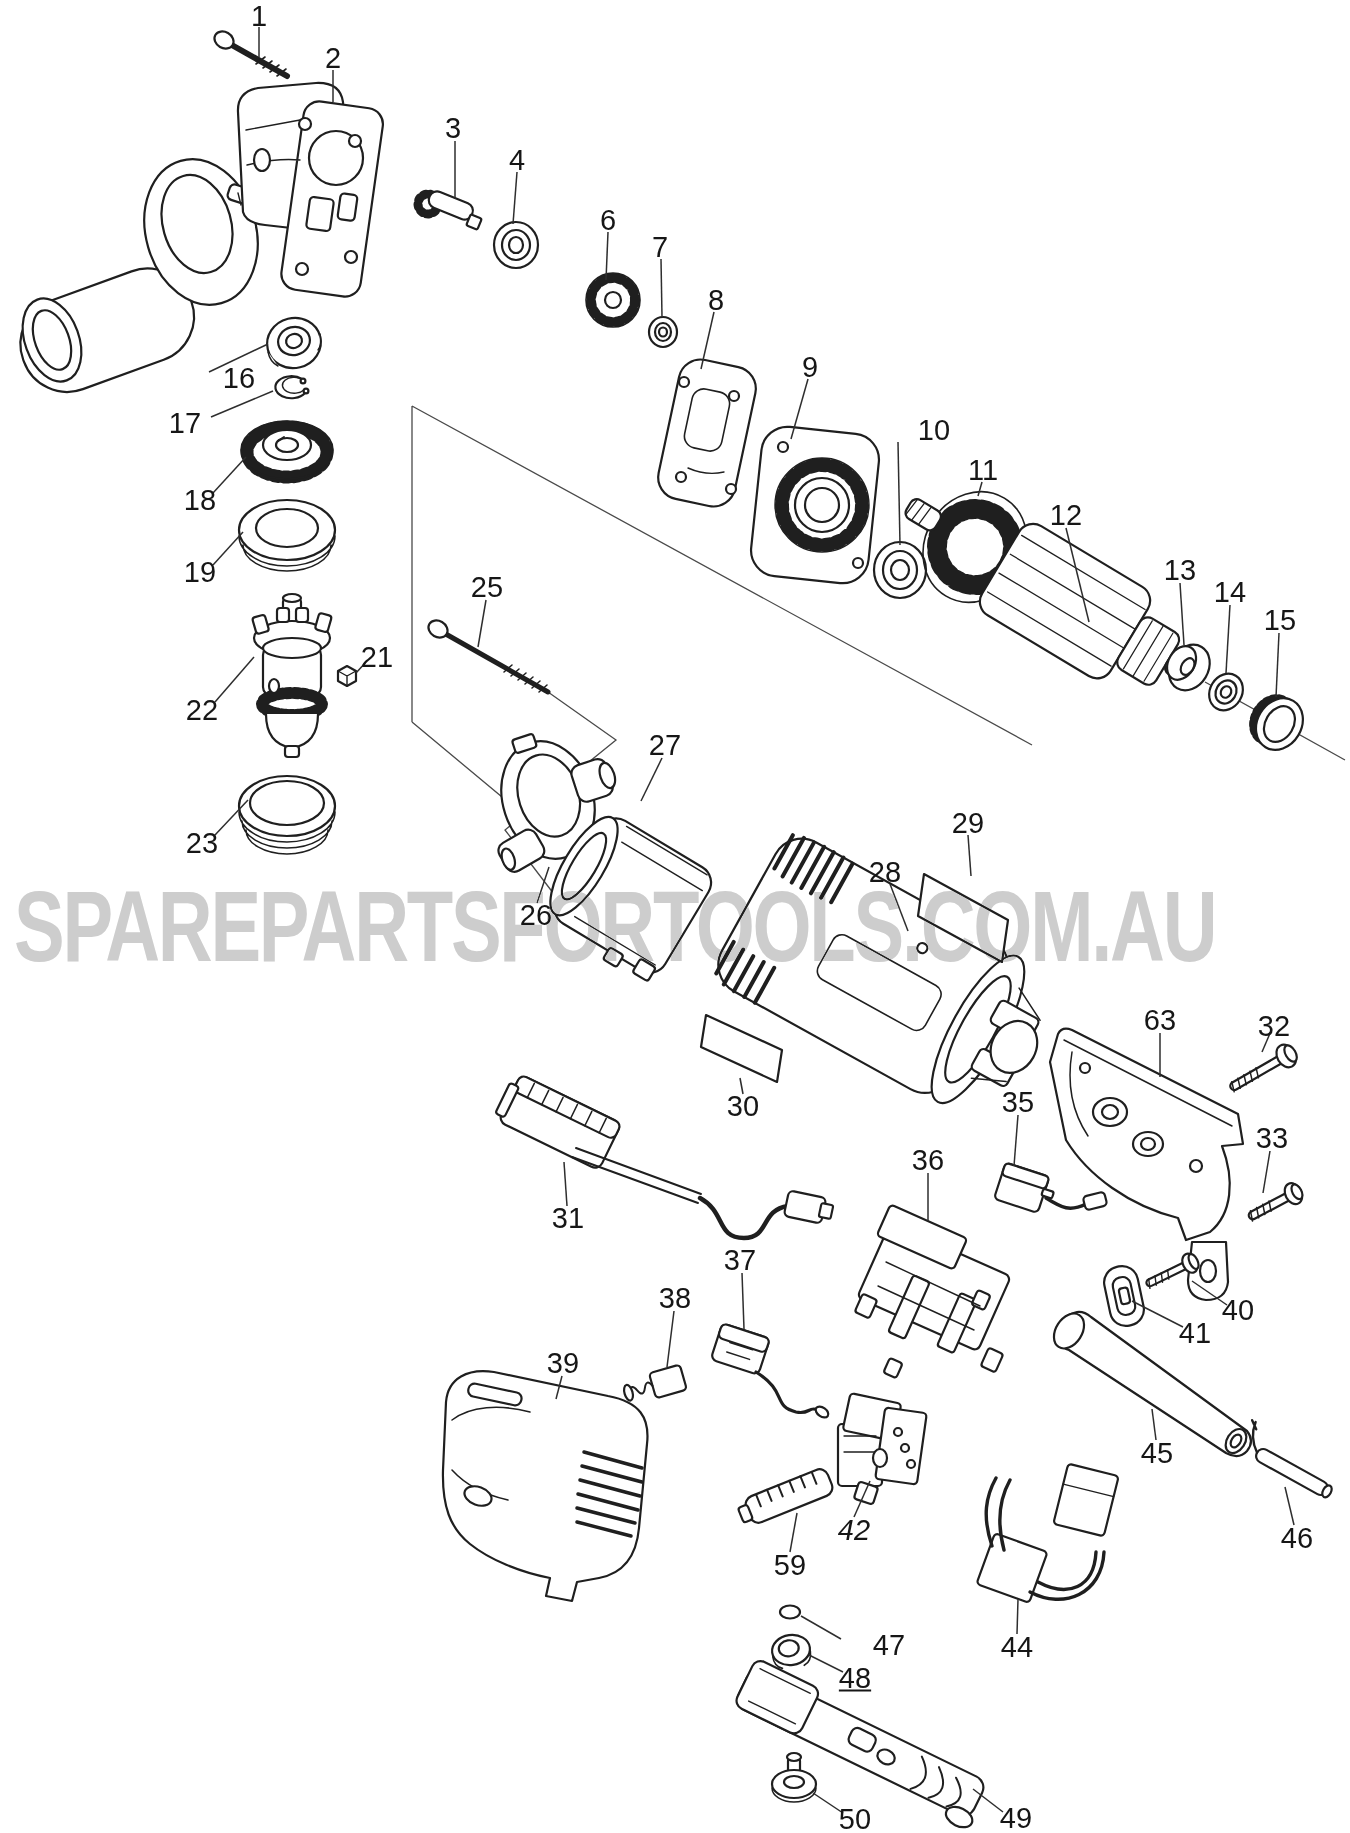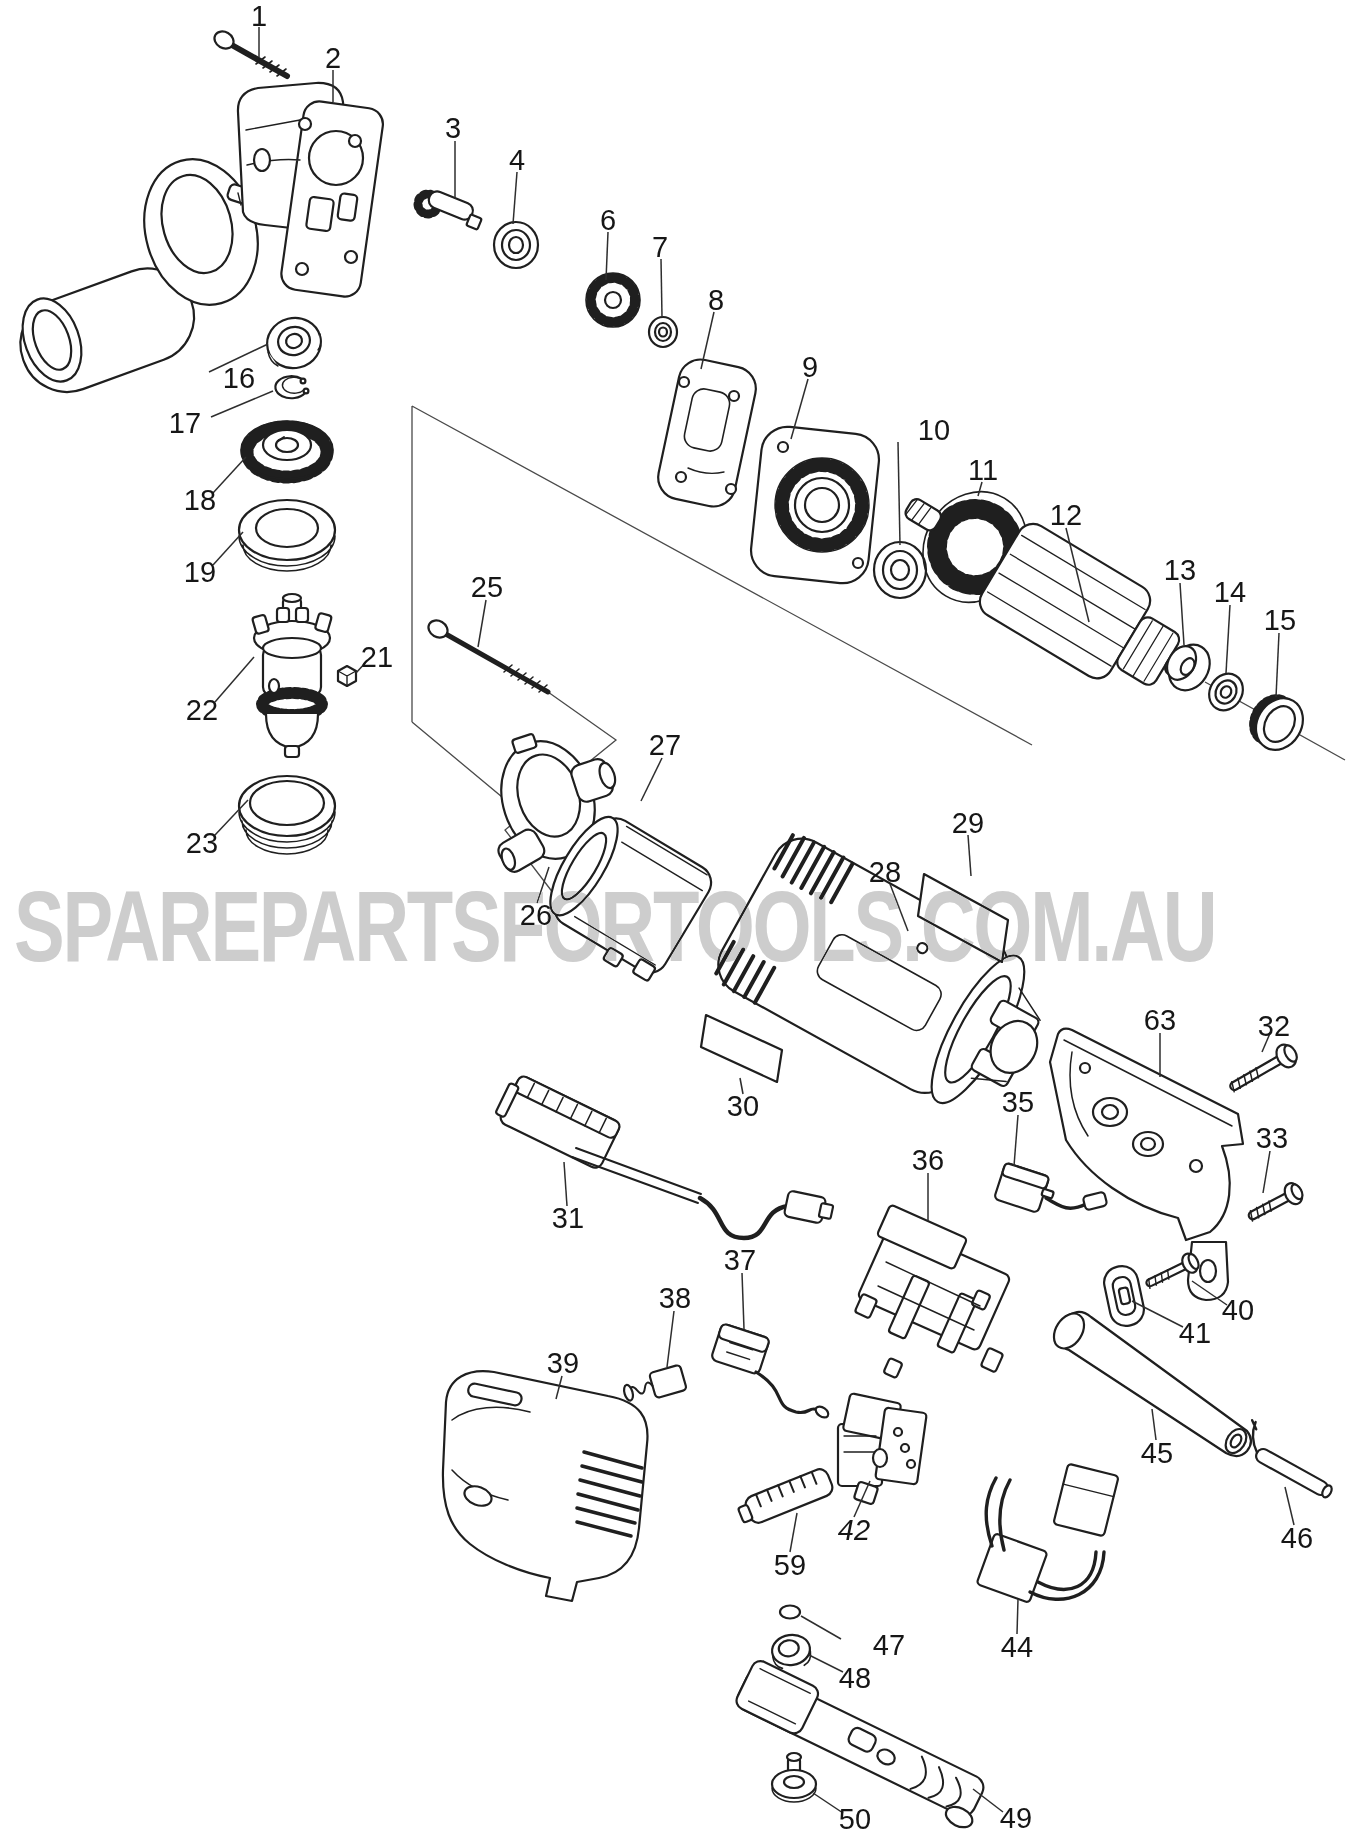--- a/index.html
+++ b/index.html
@@ -502,19 +502,19 @@
       <span class="callout" style="left: 675px; top: 1298px;">38</span>
       <span class="callout" style="left: 563px; top: 1363px;">39</span>
       <span class="callout" style="left: 1238px; top: 1310px;">40</span>
       <span class="callout" style="left: 1195px; top: 1333px;">41</span>
       <span class="callout" style="left: 854px; top: 1530px; font-style: italic;">42</span>
       <span class="callout" style="left: 790px; top: 1565px;">59</span>
       <span class="callout" style="left: 1017px; top: 1647px;">44</span>
       <span class="callout" style="left: 1157px; top: 1453px;">45</span>
       <span class="callout" style="left: 1297px; top: 1538px;">46</span>
       <span class="callout" style="left: 853px; top: 1645px; margin-left: 36px;">47</span>
-      <span class="callout" style="left: 855px; top: 1678px;">48</span>
+      <span class="callout" style="left: 855px; top: 1678px; text-decoration: underline;">48</span>
       <span class="callout" style="left: 1016px; top: 1818px;">49</span>
       <span class="callout" style="left: 855px; top: 1819px;">50</span>
     </div>
 
   <div class="watermark">SPAREPARTSFORTOOLS.COM.AU</div>
 </div>
 
 </body></html>

